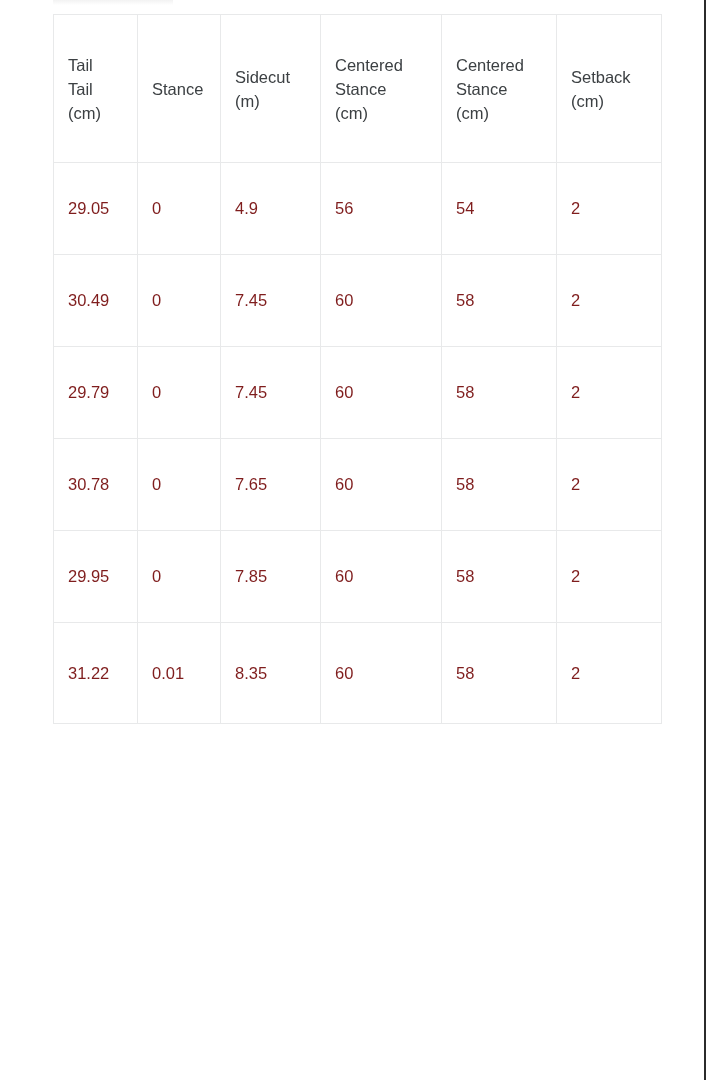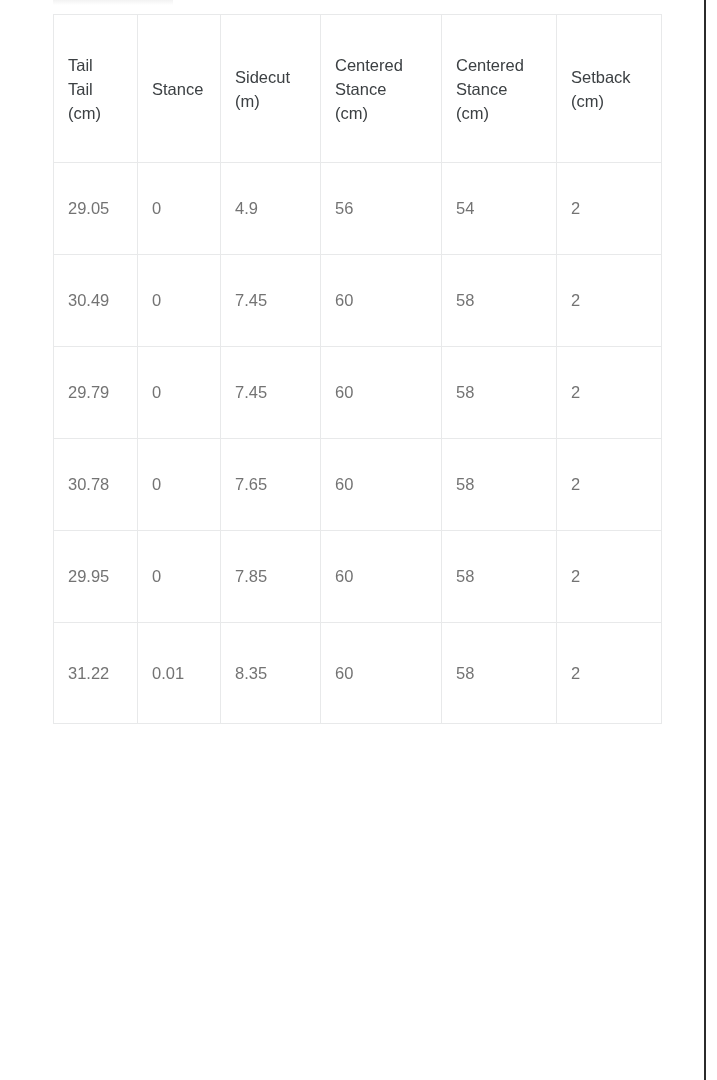--- a/index.html
+++ b/index.html
@@ -67,21 +67,21 @@
   table.spec-table col.c3 { width: 121px; }
   table.spec-table col.c4 { width: 115px; }
   table.spec-table col.c5 { width: 105px; }
 
   table.spec-table th,
   table.spec-table td {
     border: 1px solid #e8e9ea;
     padding: 0 0 0 14px;
     text-align: left;
     vertical-align: middle;
-    color: #737373;
+    color: #7f1d1d;
     font-size: 16.5px;
     font-weight: 400;
     font-family: "Liberation Sans", sans-serif;
   }
 
   table.spec-table thead th {
     height: 147px;
     line-height: 24px;
     font-weight: 400;
     color: #3c4043;

